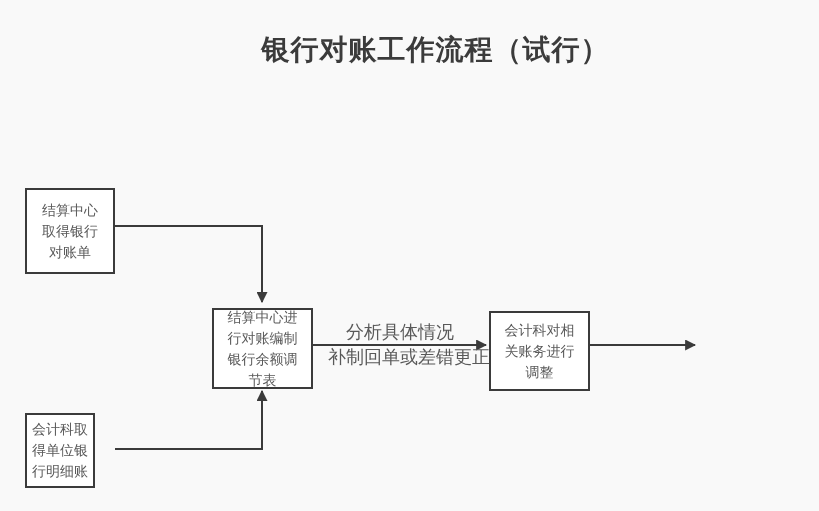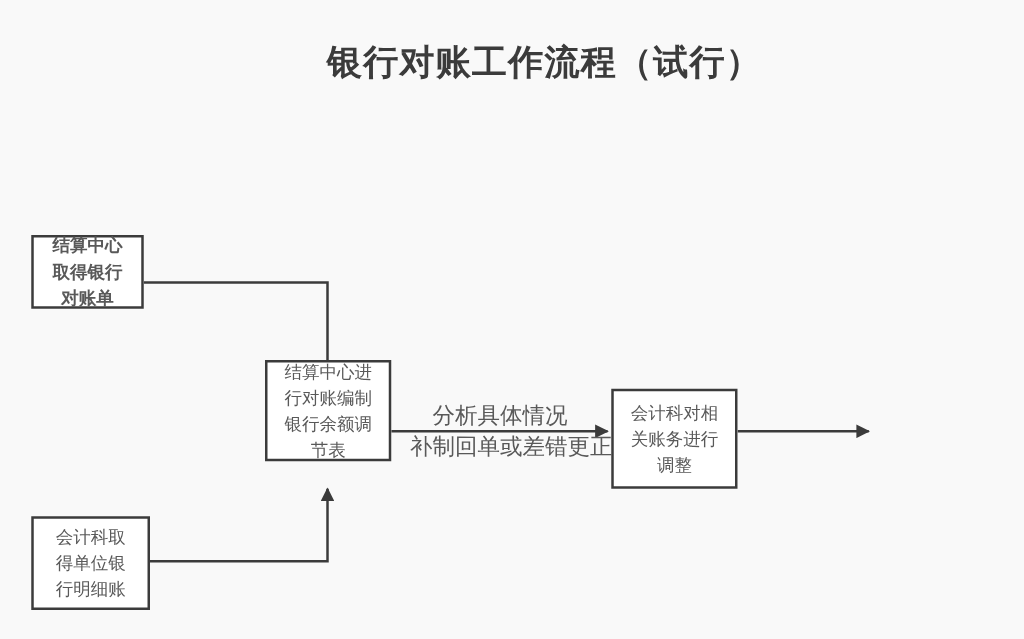--- a/index.html
+++ b/index.html
@@ -21,23 +21,23 @@
   .connector { fill: none; stroke: var(--line, #3b3b3b); stroke-width: 2; }
   .arrow-head { fill: var(--line, #3b3b3b); stroke: none; }
   .flow-box {
     position: absolute; box-sizing: border-box;
     background: var(--box-fill, #ffffff);
     border: 2px solid var(--box-border, #3b3b3b);
     display: flex; align-items: center; justify-content: center;
     text-align: center; font-size: 14px; line-height: 21px;
     color: var(--box-text, #595959); white-space: pre-line;
   }
-  #box-statement  { left: 25px;  top: 188px; width: 90px;  height: 59px; font-weight: bold; }
-  #box-detail     { left: 25px;  top: 413px; width: 95px;  height: 75px; }
-  #box-reconcile  { left: 212px; top: 288px; width: 101px; height: 81px; }
+  #box-statement  { left: 25px;  top: 188px; width: 90px;  height: 86px; }
+  #box-detail     { left: 25px;  top: 413px; width: 70px;  height: 75px; }
+  #box-reconcile  { left: 212px; top: 308px; width: 101px; height: 81px; }
   #box-adjust     { left: 489px; top: 311px; width: 101px; height: 80px; }
   #box-archive    { left: 698px; top: 302px; width: 100px; height: 87px; }
   .edge-label {
     position: absolute; font-size: 18px; line-height: 16px;
     color: var(--box-text, #595959); text-align: center; white-space: nowrap;
   }
   #edge-label-analyze { left: 340px; top: 324px; width: 120px; }
   #edge-label-correct { left: 328px; top: 349px; width: 136px; }
 </style>
 </head>

